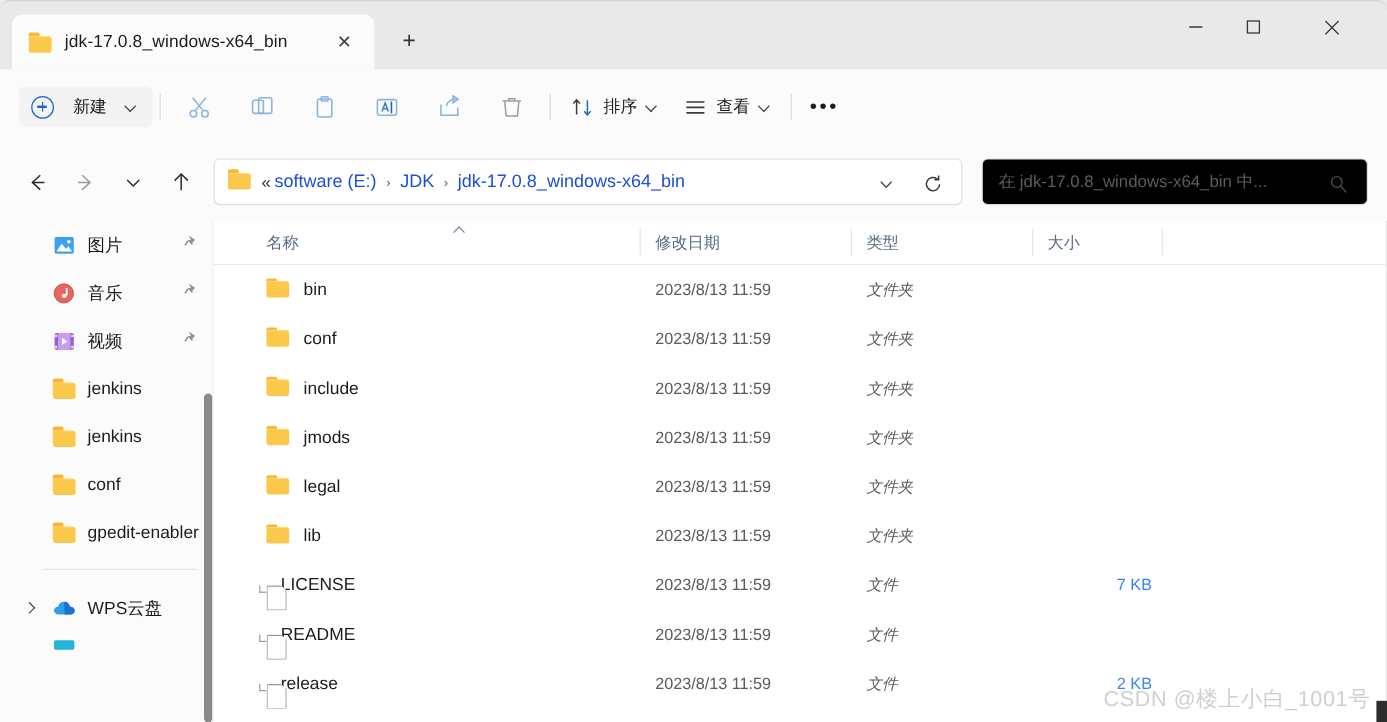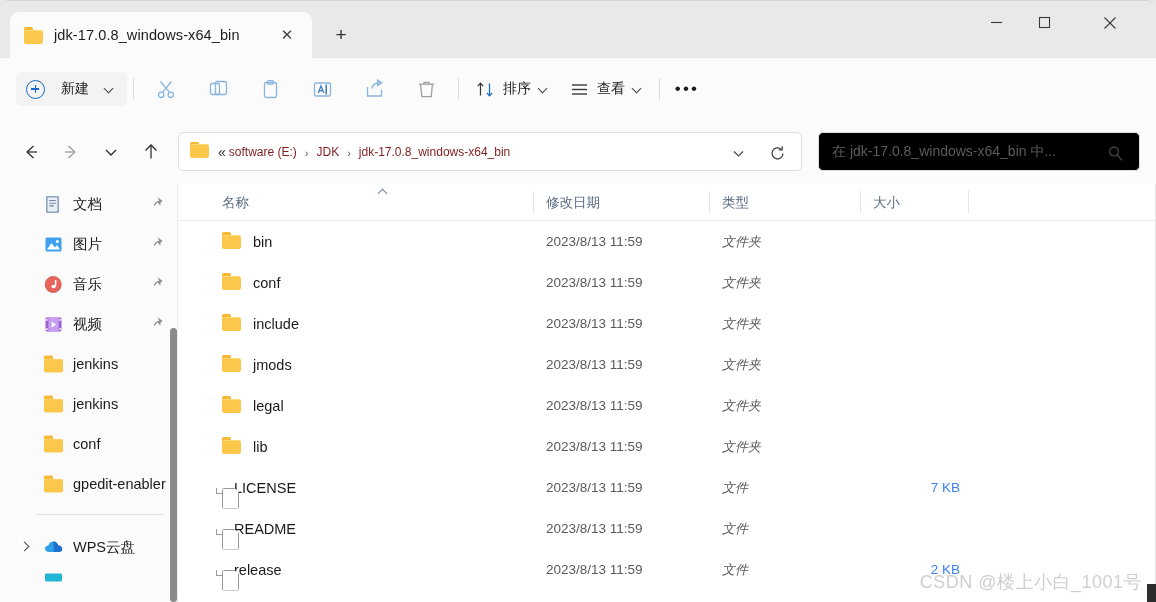--- a/index.html
+++ b/index.html
@@ -160,21 +160,21 @@
     position: absolute; left: 178px; top: 12px;
     width: 624px; height: 39px;
     background: #ffffff;
     border: 1px solid #dededf;
     border-radius: 5px;
     display: flex; align-items: center;
   }
   .crumb-folder { margin-left: 11px; flex: none; }
   .crumb-dbl { margin-left: 9px; color: #2b2b2b; font-size: 14px; }
   .crumb {
-    font-size: 12px; color: #7f1d1d;
+    font-size: 15px; color: #1d4ed8;
     padding: 2px 3px; white-space: nowrap; text-align: center;
   }
   .crumb-sep {
     color: #5b5b5b; font-size: 11px; margin: 0 5px;
     transform: translateY(1px);
   }
   .crumb-last { font-weight: 400; }
   #crumb-dropdown {
     position: absolute; right: 52px; top: 9px;
     width: 22px; height: 22px;
@@ -519,38 +519,20 @@
         <svg width="17" height="17" viewBox="0 0 17 17">
           <circle cx="7" cy="6.6" r="4.4" fill="none" stroke="#4a4a4a" stroke-width="1.2"></circle>
           <line x1="10.2" y1="9.9" x2="15" y2="15.4" stroke="#4a4a4a" stroke-width="1.2"></line>
         </svg>
       </span>
     </div>
   </div>
 
   <div id="sidebar">
 
-    <div class="side-item">
-      <span class="si-icon">
-        <svg width="19" height="18" viewBox="0 0 19 18">
-          <rect x="2" y="0.5" width="13" height="17" rx="1.3" fill="#8fa4bd"></rect>
-          <rect x="3.6" y="2.1" width="9.8" height="13.8" rx="0.8" fill="#e9eef5"></rect>
-          <line x1="5.3" y1="5" x2="11.7" y2="5" stroke="#6f86a3" stroke-width="1.1"></line>
-          <line x1="5.3" y1="7.7" x2="11.7" y2="7.7" stroke="#6f86a3" stroke-width="1.1"></line>
-          <line x1="5.3" y1="10.4" x2="9.9" y2="10.4" stroke="#6f86a3" stroke-width="1.1"></line>
-        </svg>
-      </span>
-      <span class="si-label">文档</span>
-      <span class="si-pin">
-        <svg width="13" height="13" viewBox="0 0 13 13">
-            <path d="M4.4 1.3 L9.7 5 L7.6 6.4 L7.3 9.4 L3.2 5.3 L6.2 5 Z" fill="#8e8e8e"></path>
-            <line x1="3.6" y1="5.8" x2="1.2" y2="9.5" stroke="#8e8e8e" stroke-width="1.3"></line>
-          </svg>
-      </span>
-    </div>
 
     <div class="side-item">
       <span class="si-icon">
         <svg width="19" height="18" viewBox="0 0 19 18">
           <rect x="1.5" y="2" width="16" height="14" rx="1.6" fill="#3fa0ef"></rect>
           <path d="M3 14 L7.4 7.6 L11 12 L13 9.5 L16 14 Z" fill="#ffffff"></path>
           <circle cx="13.4" cy="6" r="1.5" fill="#ffffff"></circle>
         </svg>
       </span>
       <span class="si-label">图片</span>

